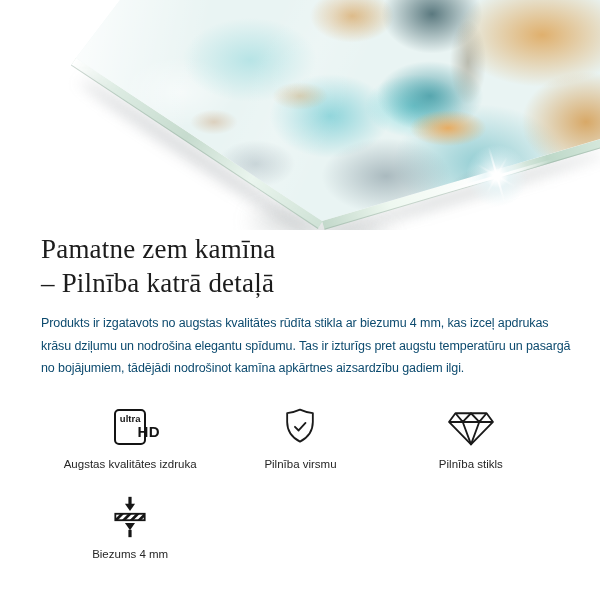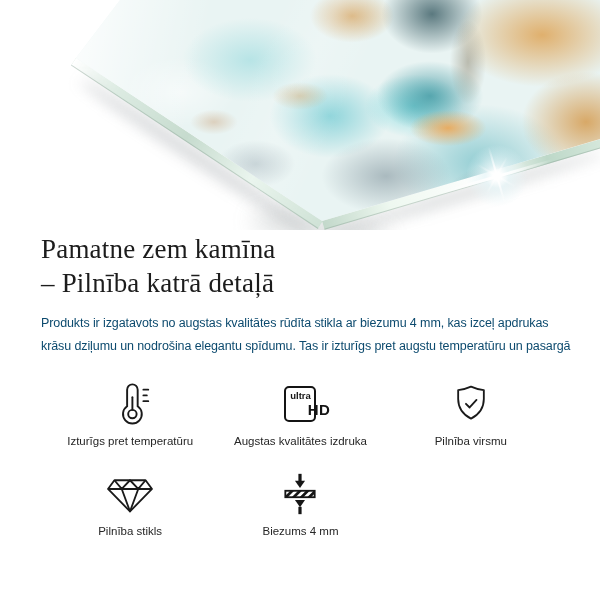--- a/index.html
+++ b/index.html
@@ -103,37 +103,25 @@
 
 <div class="content">
   <h1 class="title">
     <span>Pamatne zem kamīna</span>
     <span>– Pilnība katrā detaļā</span>
   </h1>
 
   <p class="desc">
     <span>Produkts ir izgatavots no augstas kvalitātes rūdīta stikla ar biezumu 4 mm, kas izceļ apdrukas</span>
     <span>krāsu dziļumu un nodrošina elegantu spīdumu. Tas ir izturīgs pret augstu temperatūru un pasargā</span>
+    <span>no bojājumiem, tādējādi nodrošinot kamīna apkārtnes aizsardzību gadiem ilgi.</span>
   </p>
 
   <div class="features">
 
-    <div class="feature">
-      <div class="icon-box">
-        <svg width="46" height="46" viewBox="0 0 48 48" fill="none" stroke="#1a1a1a" stroke-width="2" stroke-linecap="round">
-          <path d="M21 9a5.5 5.5 0 0 1 11 0v17.4a9.8 9.8 0 1 1-11 0z"></path>
-          <line x1="26.5" y1="17" x2="26.5" y2="30"></line>
-          <circle cx="26.5" cy="34.5" r="4.4"></circle>
-          <line x1="38" y1="9" x2="43" y2="9"></line>
-          <line x1="38" y1="15" x2="41.5" y2="15"></line>
-          <line x1="38" y1="21" x2="43" y2="21"></line>
-        </svg>
-      </div>
-      <div class="feature-label">Izturīgs pret temperatūru</div>
-    </div>
 
     <div class="feature">
       <div class="icon-box">
         <div class="ultrahd">
           <span class="u-top">ultra</span>
           <span class="u-bot">HD</span>
         </div>
       </div>
       <div class="feature-label">Augstas kvalitātes izdruka</div>
     </div>

